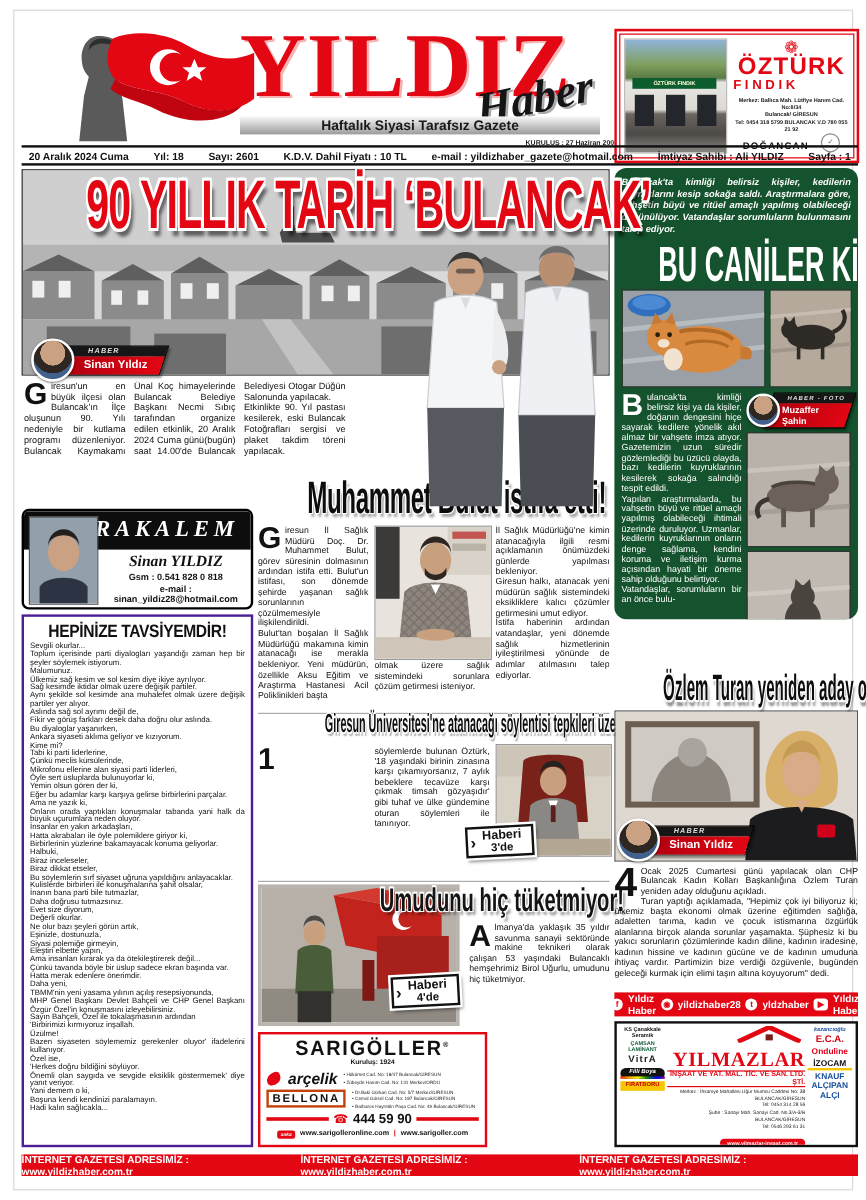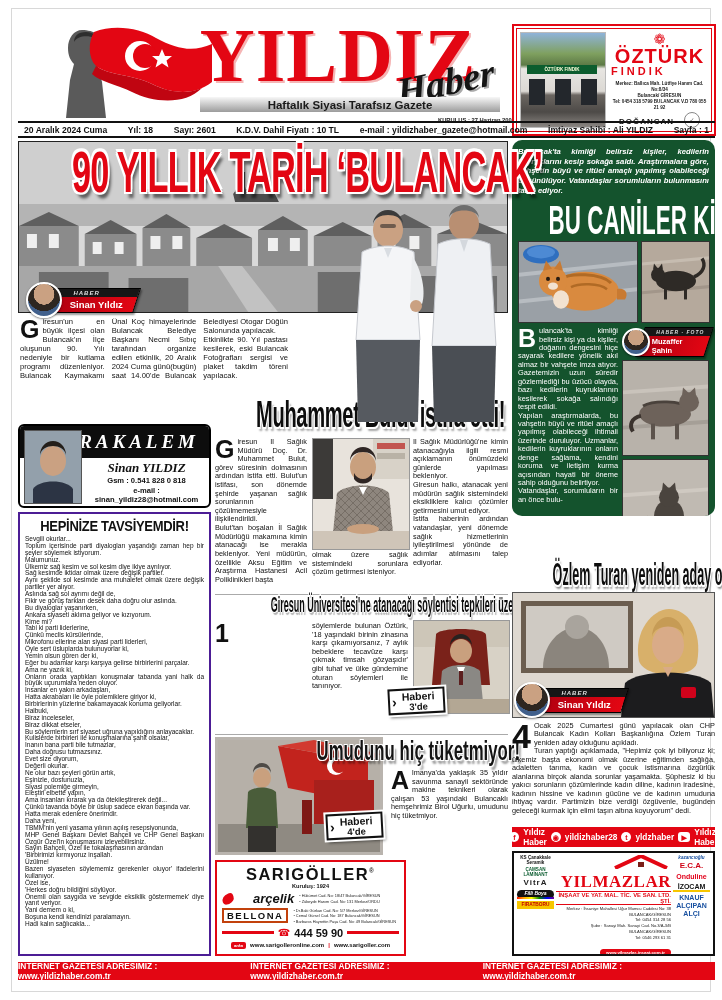--- a/index.html
+++ b/index.html
@@ -112,21 +112,21 @@
   .hbadge .b1{font-size:10.5px;font-weight:bold;display:block;}
   .hbadge .b2{font-size:9.5px;font-weight:bold;display:block;}
   .badge-uni{left:388px;top:688px;}
   .badge-umut{left:326px;top:813px;}
 
   
   .sari{left:215px;top:860px;width:191px;height:96px;border:2.5px solid #e30613;box-sizing:border-box;padding:3px 5px;overflow:hidden;background:#fff;}
   .sari-name{text-align:center;font-size:16.5px;font-weight:bold;letter-spacing:1.5px;transform:scaleY(1.05);}
   .sari-founded{text-align:center;font-size:5.6px;font-weight:bold;margin-top:-1px;}
   .sari-row{display:flex;align-items:center;gap:5px;margin-top:2px;}
-  .arc-logo{display:flex;align-items:center;gap:19px;font-style:italic;font-weight:bold;font-size:13px;flex:none;}
+  .arc-logo{display:flex;align-items:center;gap:6px;font-style:italic;font-weight:bold;font-size:13px;flex:none;}
   .arc-drop{width:12px;height:10px;background:#e30613;border-radius:70% 30% 60% 40%;transform:rotate(-20deg);}
   .bel-logo{border:2px solid #c2410c;font-weight:bold;font-size:9.5px;letter-spacing:1.5px;padding:0 3px;flex:none;}
   .sari-addr{font-size:3.9px;line-height:1.35;color:#222;}
   .sari-phone{display:flex;align-items:center;gap:4px;margin-top:3px;}
   .sari-phone .rule{flex:1;height:3px;background:#e30613;}
   .sari-phone .num{font-size:11px;font-weight:bold;color:#111;}
   .sari-phone .ph{color:#e30613;font-size:10px;}
   .sari-web{display:flex;align-items:center;justify-content:center;gap:4px;font-size:6px;font-weight:bold;margin-top:3px;}
   .sari-chip{background:#e30613;color:#fff;font-size:4px;padding:1px 3px;border-radius:2px;font-style:italic;}
   .sari-sep{color:#e30613;}

